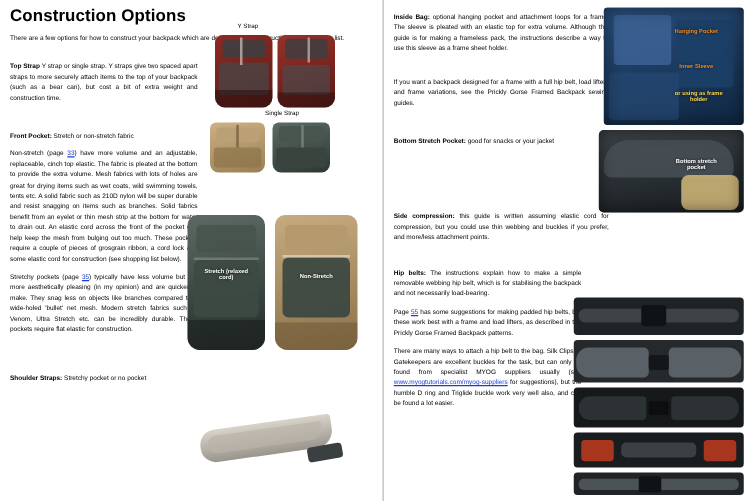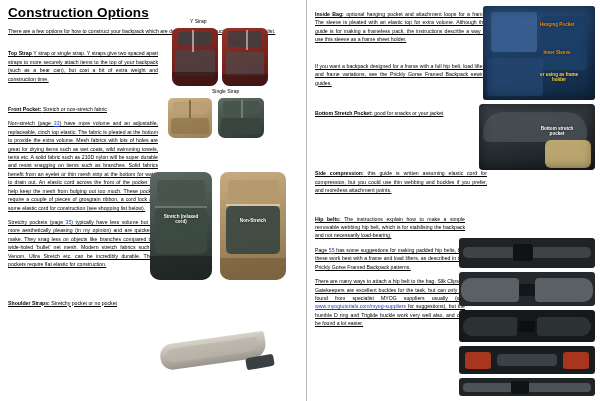--- a/index.html
+++ b/index.html
@@ -18,21 +18,20 @@
     position: relative;
     width: 600px;
     height: 401px;
     background: #ffffff;
     box-sizing: border-box;
   }
   .col {
     position: absolute;
     top: 0;
     box-sizing: border-box;
-    text-decoration: underline;
   }
   .col-left {
     left: 0;
     width: 306px;
     height: 401px;
     padding: 6px 8px 4px 8px;
   }
   .col-right {
     left: 306px;
     width: 294px;

